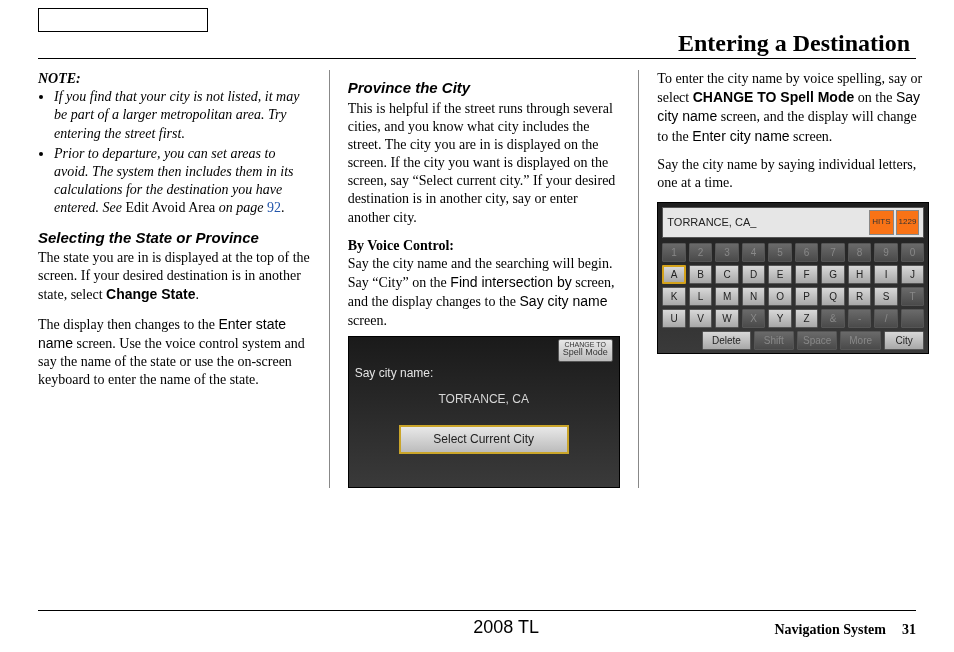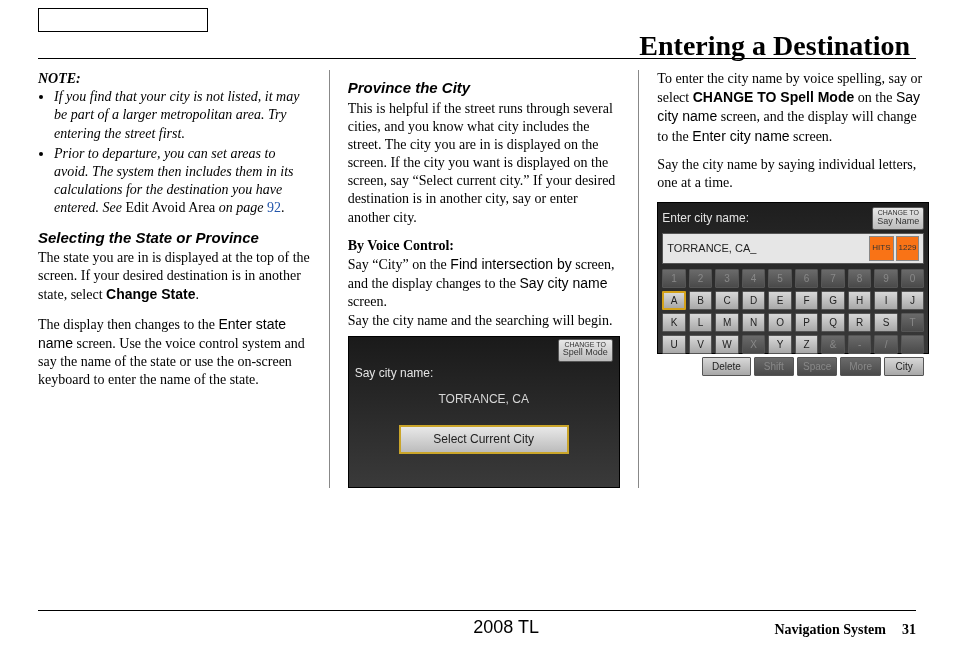--- a/index.html
+++ b/index.html
@@ -13,21 +13,21 @@
   }
   .topbox {
     position: absolute;
     left: 38px; top: 8px;
     width: 170px; height: 24px;
     border: 1px solid #000;
   }
   .page-title {
     position: absolute;
     top: 30px; right: 44px;
-    font-size: 28px;
+    font-size: 24px;
     font-weight: bold;
   }
   .rule {
     position: absolute;
     left: 38px; right: 38px; top: 58px;
     height: 0; border-top: 1px solid #000;
   }
   .columns {
     position: absolute;
     left: 38px; right: 24px; top: 70px;
@@ -143,50 +143,43 @@
     </p>
     <p>
       <span>The display then changes to the </span><span class="sans">Enter state name</span><span> screen. Use the voice control system and say the name of the state or use the on-screen keyboard to enter the name of the state.</span>
     </p>
   </div>
 
   <div class="col col2">
     <div class="subhead">Province the City</div>
     <p>This is helpful if the street runs through several cities, and you know what city includes the street. The city you are in is displayed on the screen. If the city you want is displayed on the screen, say “Select current city.” If your desired destination is in another city, say or enter another city.</p>
     <div class="bold">By Voice Control:</div>
+    <div>Say the city name and the searching will begin.</div>
     <div>
       <span>Say “City” on the </span><span class="sans">Find intersection by</span><span> screen, and the display changes to the </span><span class="sans">Say city name</span><span> screen.</span>
     </div>
-    <div>Say the city name and the searching will begin.</div>
 
     <div class="nav-screen">
       <div class="ns-header">Say city name:</div>
       <div class="ns-change">
         <span class="sm">CHANGE TO</span>
         <span>Spell Mode</span>
       </div>
       <div class="ns-city">TORRANCE, CA</div>
       <div class="ns-btn">Select Current City</div>
     </div>
   </div>
 
   <div class="col col3">
     <p>
       <span>To enter the city name by voice spelling, say or select </span><span class="sans bold">CHANGE TO Spell Mode</span><span> on the </span><span class="sans">Say city name</span><span> screen, and the display will change to the </span><span class="sans">Enter city name</span><span> screen.</span>
     </p>
     <p>Say the city name by saying individual letters, one at a time.</p>
 
     <div class="nav-screen2">
-      <div class="n2-top">
-        <div class="n2-title">Enter city name:</div>
-        <div class="ns-change" style="position:static;">
-          <span class="sm">CHANGE TO</span>
-          <span>Say Name</span>
-        </div>
-      </div>
       <div class="n2-input">
         <span>TORRANCE, CA_</span>
         <span class="n2-hits">
           <span class="box">HITS</span>
           <span class="box">1229</span>
         </span>
       </div>
       <div class="kb" id="kb-rows">
           <div class="key dim">1</div>
           <div class="key dim">2</div>

